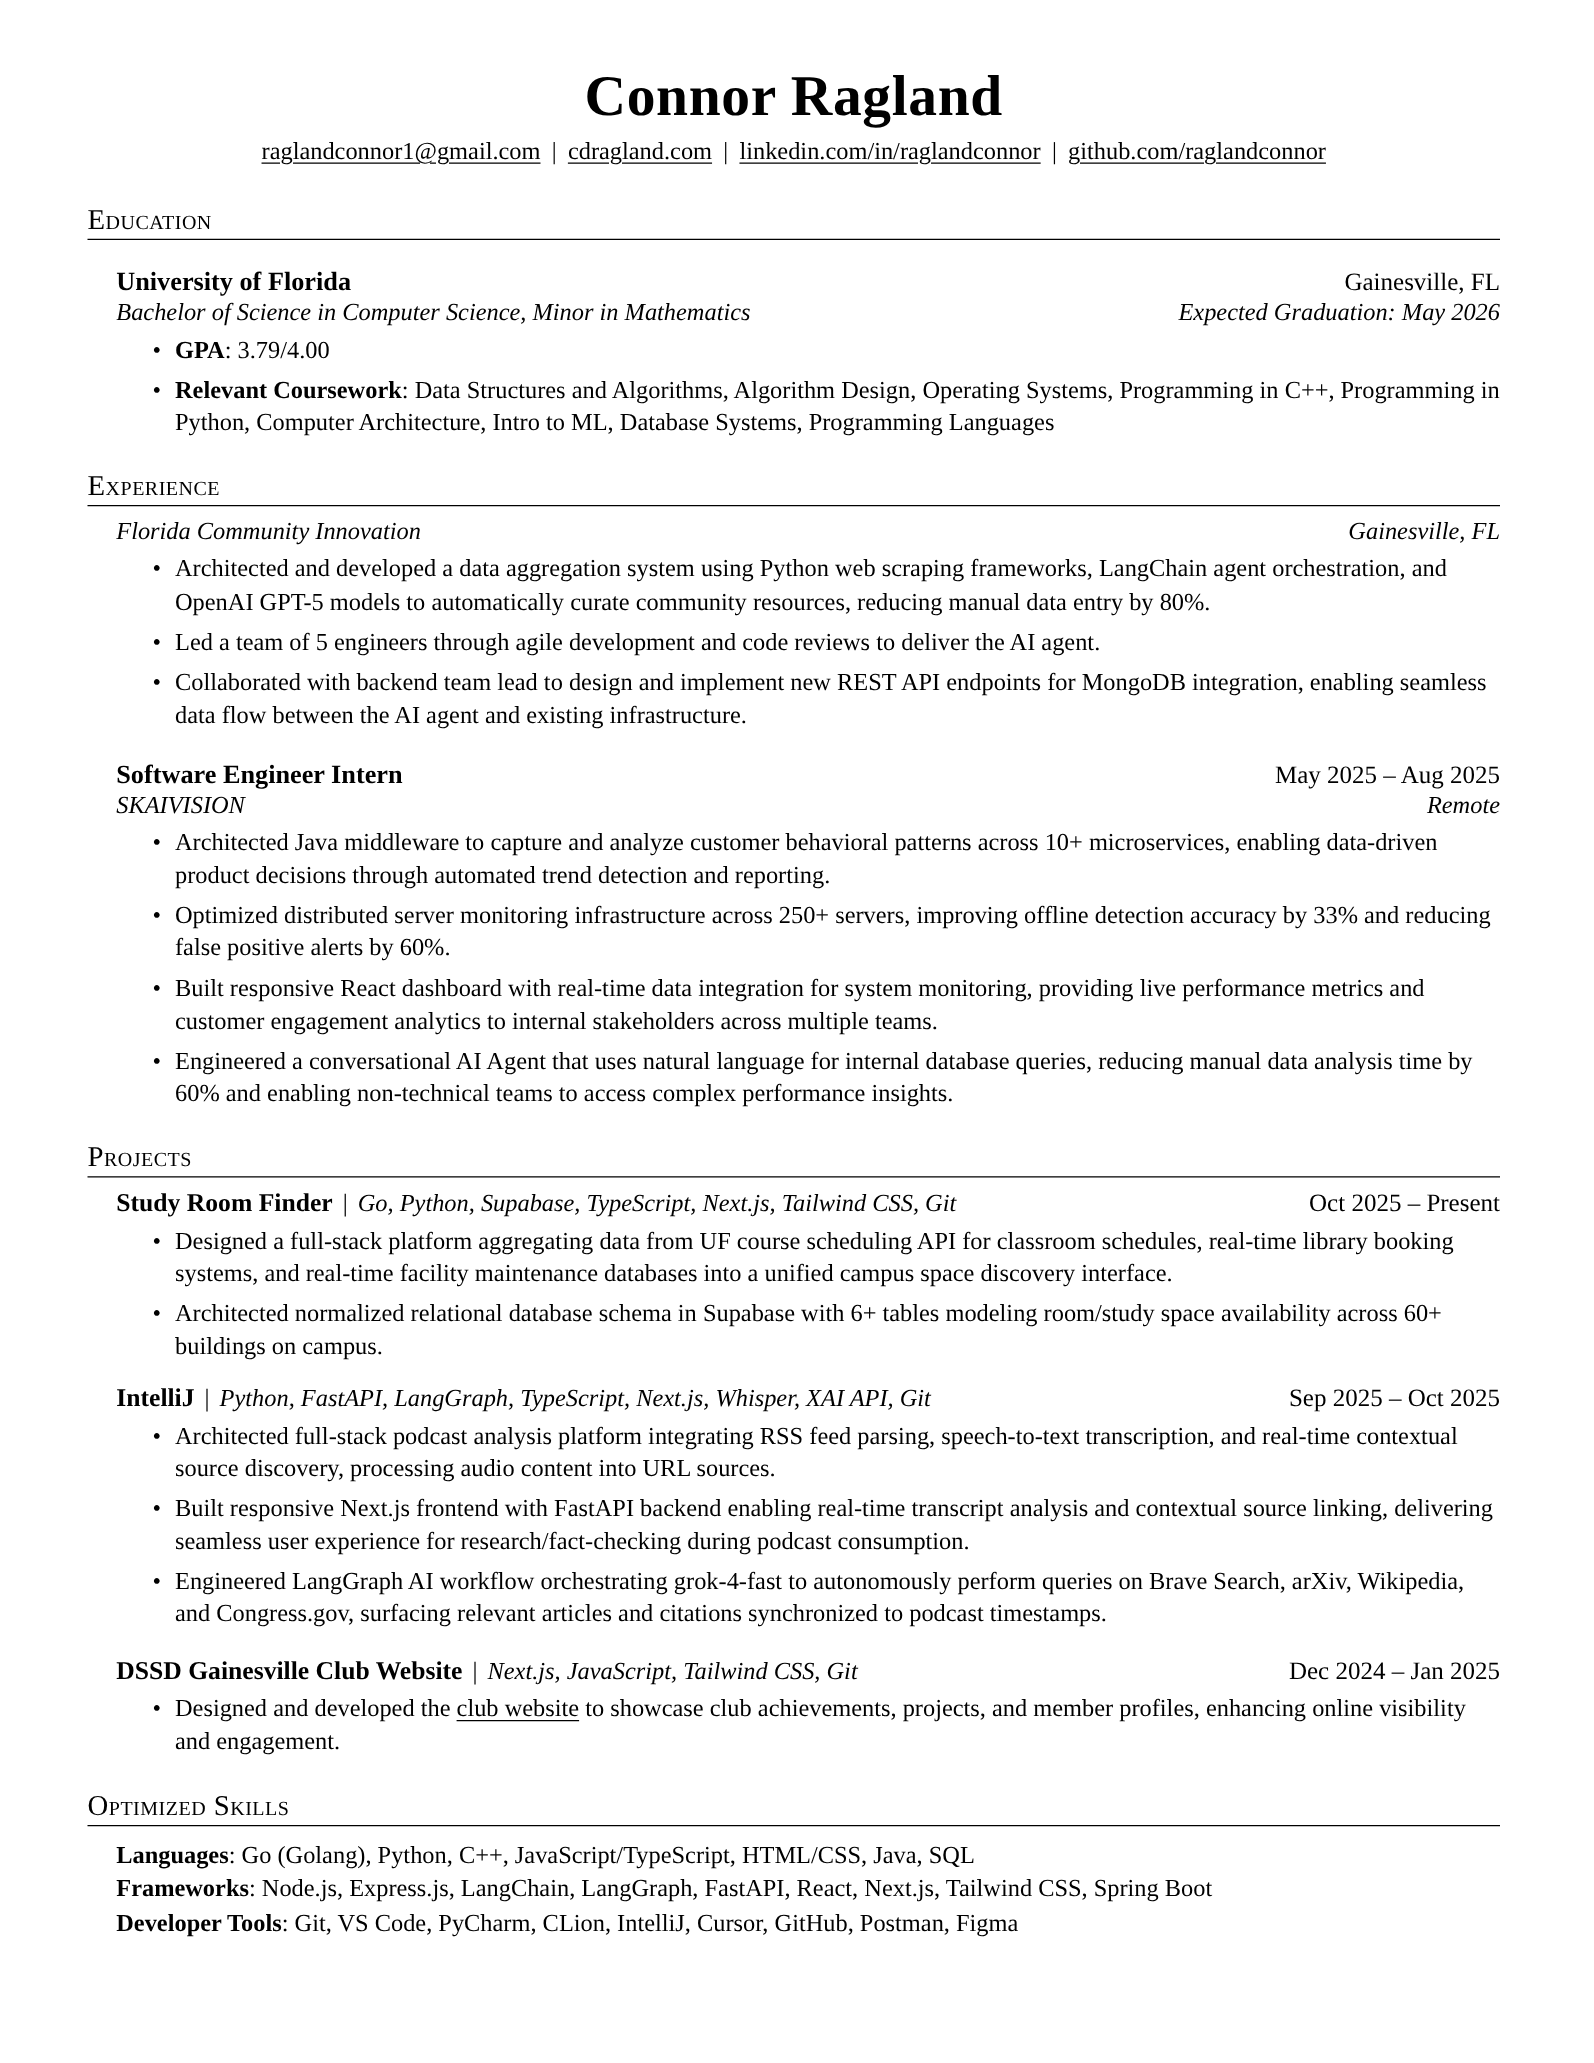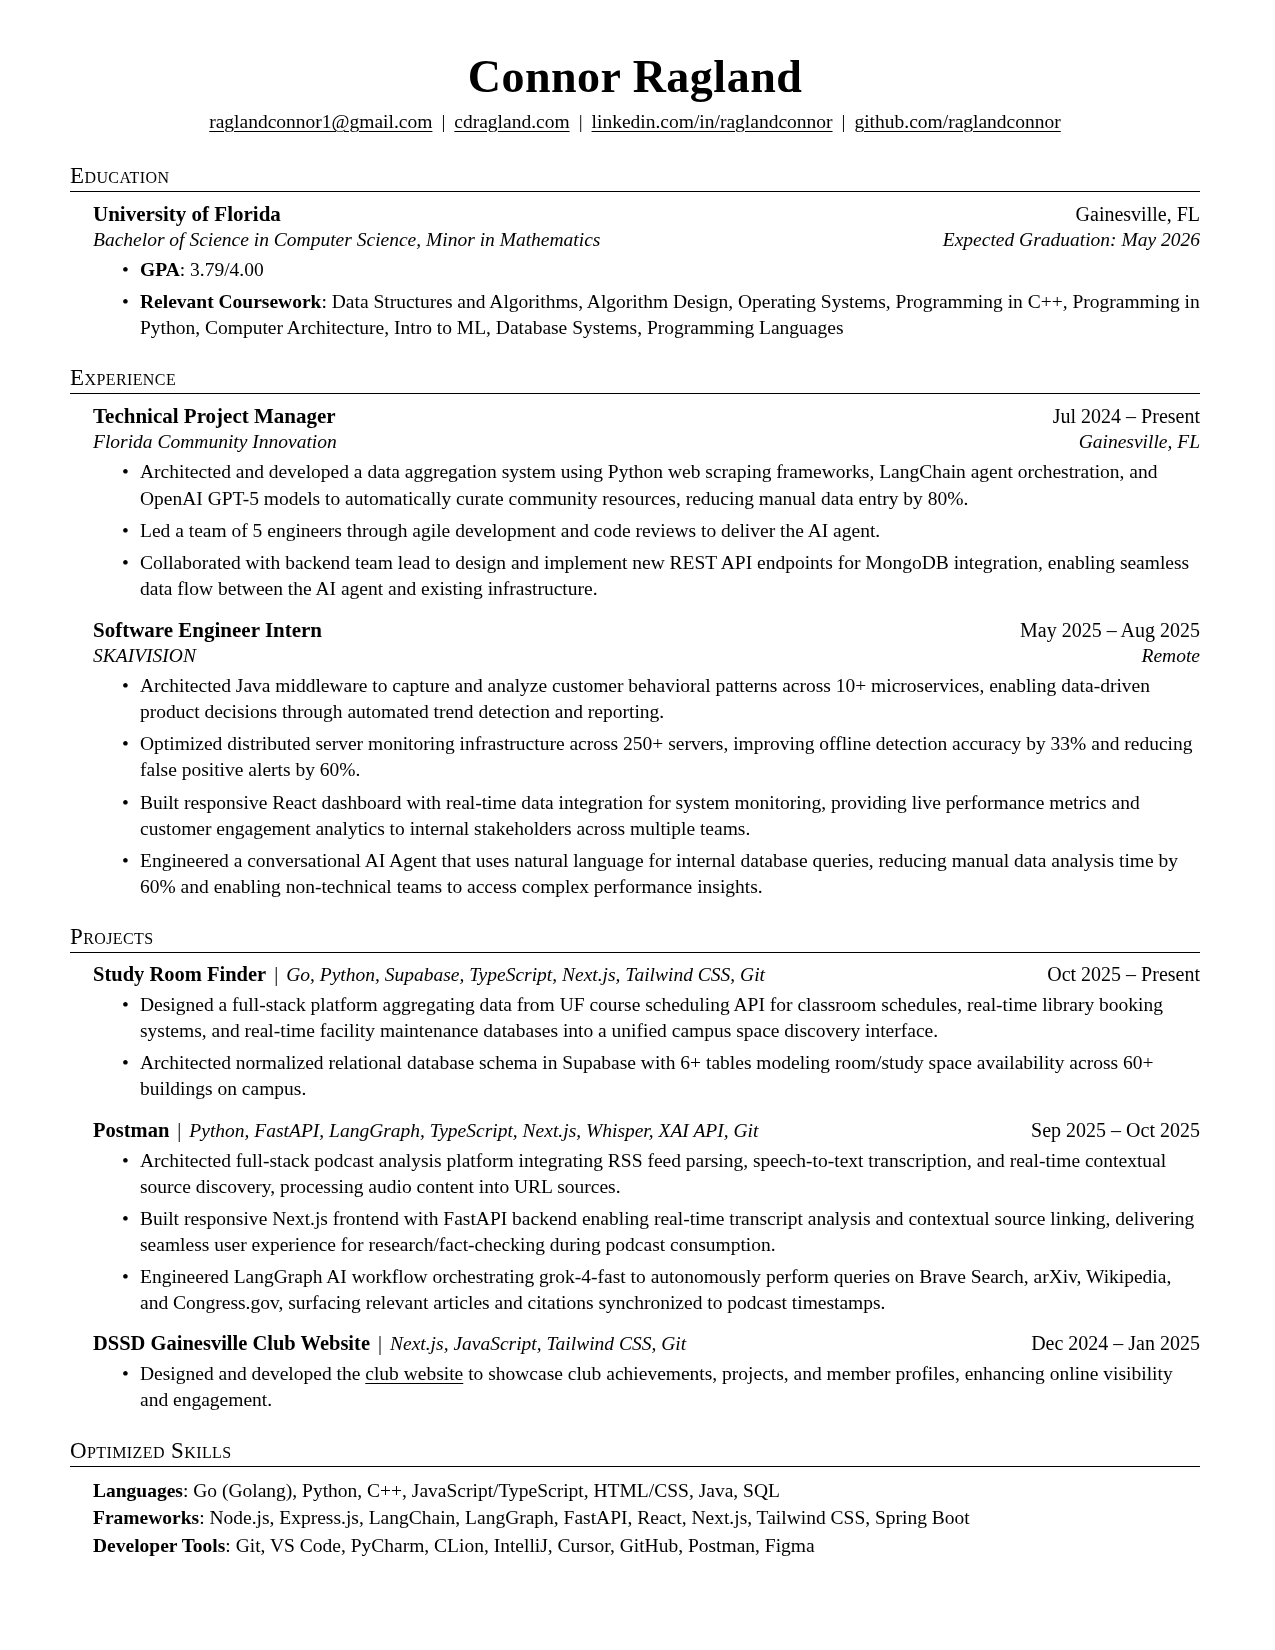--- a/index.html
+++ b/index.html
@@ -41,21 +41,21 @@
     font-variant: small-caps;
     letter-spacing: 0.4px;
     border-bottom: 1.6px solid #000;
     padding-bottom: 2px;
     margin: 24px 0 10px 0;
   }
   section:first-of-type h2.section-title { margin-top: 18px; }
 
   
   .entry { margin-left: 23px; margin-bottom: 16px; }
-  .entry:last-child { margin-bottom: 10px; }
+  .entry:last-child { margin-bottom: 10px; margin-top: 21px; }
   .row { display: flex; justify-content: space-between; align-items: baseline; }
   .row-main .title { font-size: 21px; font-weight: bold; }
   .row-main .dates { font-size: 20px; white-space: nowrap; }
   .row-sub { font-size: 19.5px; font-style: italic; margin-top: 2px; }
 
   .proj-title { font-size: 20.5px; font-weight: bold; text-align: center; }
   .proj-sep { font-size: 20px; margin: 0 8px; }
   .proj-stack { font-size: 19.5px; font-style: italic; }
 
   ul.bullets { list-style: none; margin-top: 6px; }
@@ -110,24 +110,20 @@
         <li><span class="lead">GPA</span><span>: 3.79/4.00</span></li>
         <li><span class="lead">Relevant Coursework</span><span>: Data Structures and Algorithms, Algorithm Design, Operating Systems, Programming in C++, Programming in Python, Computer Architecture, Intro to ML, Database Systems, Programming Languages</span></li>
       </ul>
     </div>
   </section>
 
   <section>
     <h2 class="section-title">Experience</h2>
 
     <div class="entry">
-      <div class="row row-main">
-        <span class="title">Technical Project Manager</span>
-        <span class="dates">Jul 2024 – Present</span>
-      </div>
       <div class="row row-sub">
         <span>Florida Community Innovation</span>
         <span>Gainesville, FL</span>
       </div>
       <ul class="bullets">
         <li>Architected and developed a data aggregation system using Python web scraping frameworks, LangChain agent orchestration, and OpenAI GPT-5 models to automatically curate community resources, reducing manual data entry by 80%.</li>
         <li>Led a team of 5 engineers through agile development and code reviews to deliver the AI agent.</li>
         <li>Collaborated with backend team lead to design and implement new REST API endpoints for MongoDB integration, enabling seamless data flow between the AI agent and existing infrastructure.</li>
       </ul>
     </div>
@@ -159,21 +155,21 @@
         <span class="dates">Oct 2025 – Present</span>
       </div>
       <ul class="bullets">
         <li>Designed a full-stack platform aggregating data from UF course scheduling API for classroom schedules, real-time library booking systems, and real-time facility maintenance databases into a unified campus space discovery interface.</li>
         <li>Architected normalized relational database schema in Supabase with 6+ tables modeling room/study space availability across 60+ buildings on campus.</li>
       </ul>
     </div>
 
     <div class="entry">
       <div class="row row-main">
-        <span><span class="proj-title">Postman</span><span class="proj-sep">|</span><span class="proj-stack">Python, FastAPI, LangGraph, TypeScript, Next.js, Whisper, XAI API, Git</span></span>
+        <span><span class="proj-title">IntelliJ</span><span class="proj-sep">|</span><span class="proj-stack">Python, FastAPI, LangGraph, TypeScript, Next.js, Whisper, XAI API, Git</span></span>
         <span class="dates">Sep 2025 – Oct 2025</span>
       </div>
       <ul class="bullets">
         <li>Architected full-stack podcast analysis platform integrating RSS feed parsing, speech-to-text transcription, and real-time contextual source discovery, processing audio content into URL sources.</li>
         <li>Built responsive Next.js frontend with FastAPI backend enabling real-time transcript analysis and contextual source linking, delivering seamless user experience for research/fact-checking during podcast consumption.</li>
         <li>Engineered LangGraph AI workflow orchestrating grok-4-fast to autonomously perform queries on Brave Search, arXiv, Wikipedia, and Congress.gov, surfacing relevant articles and citations synchronized to podcast timestamps.</li>
       </ul>
     </div>
 
     <div class="entry">

